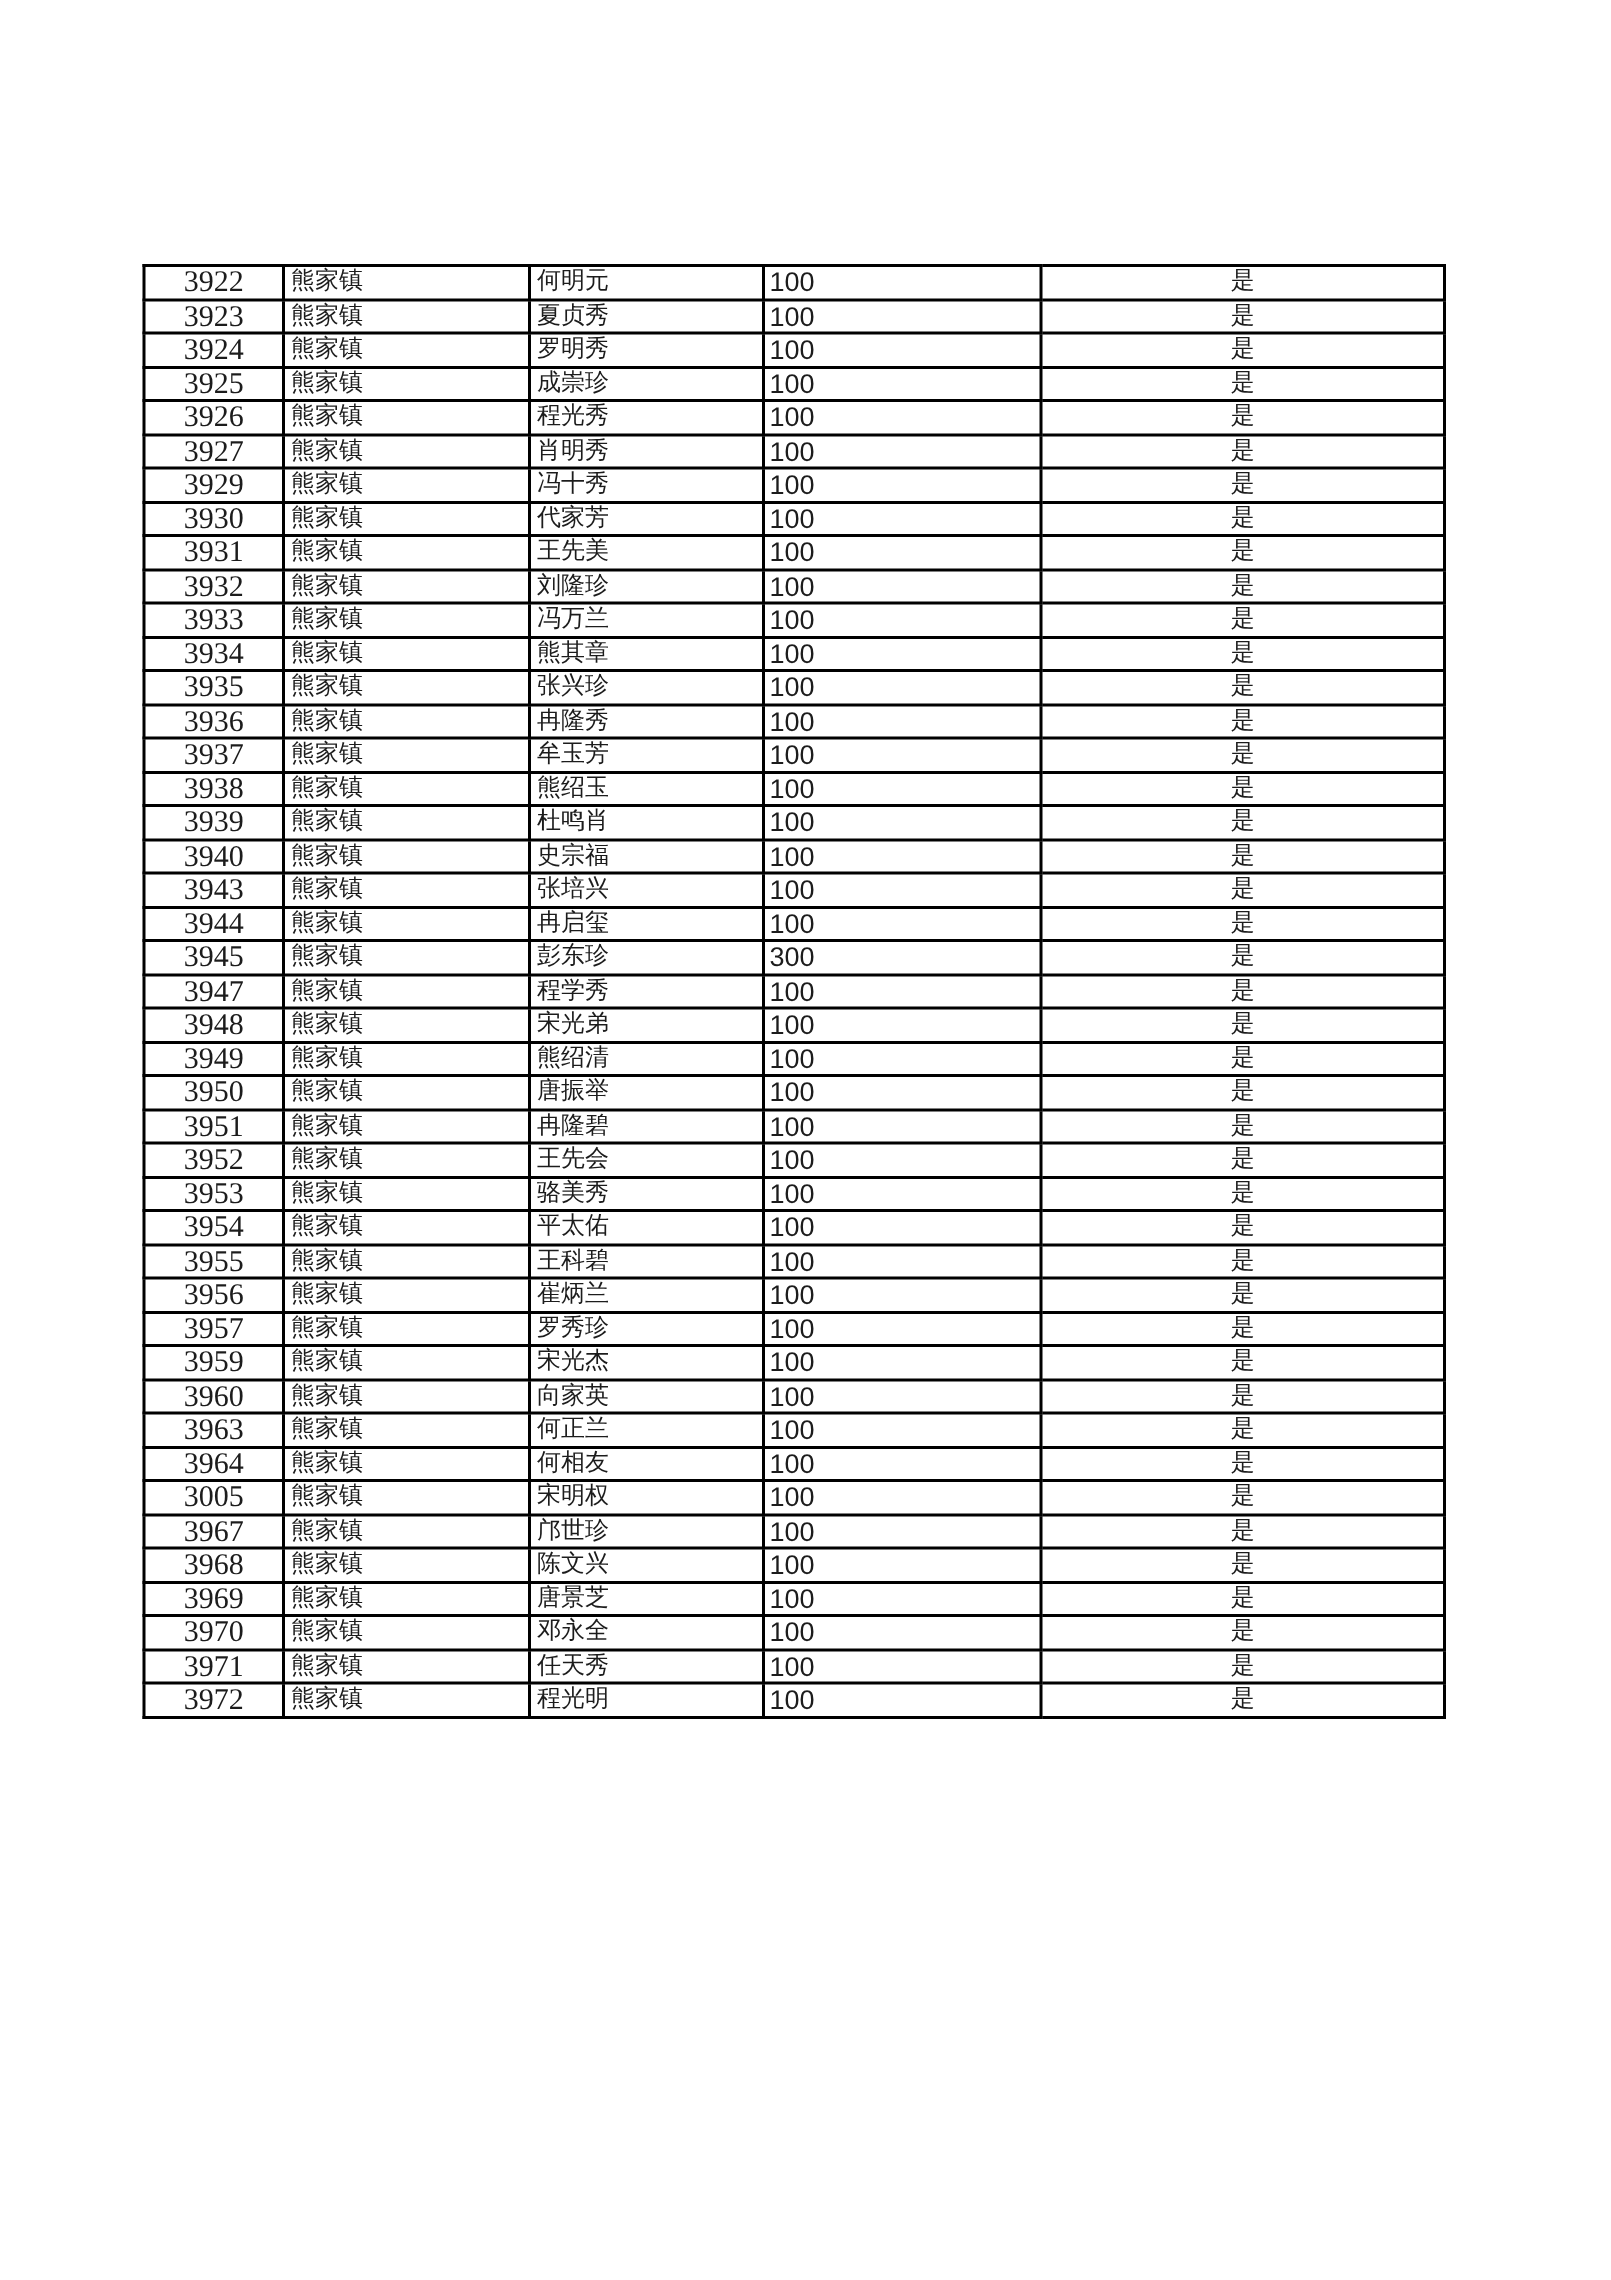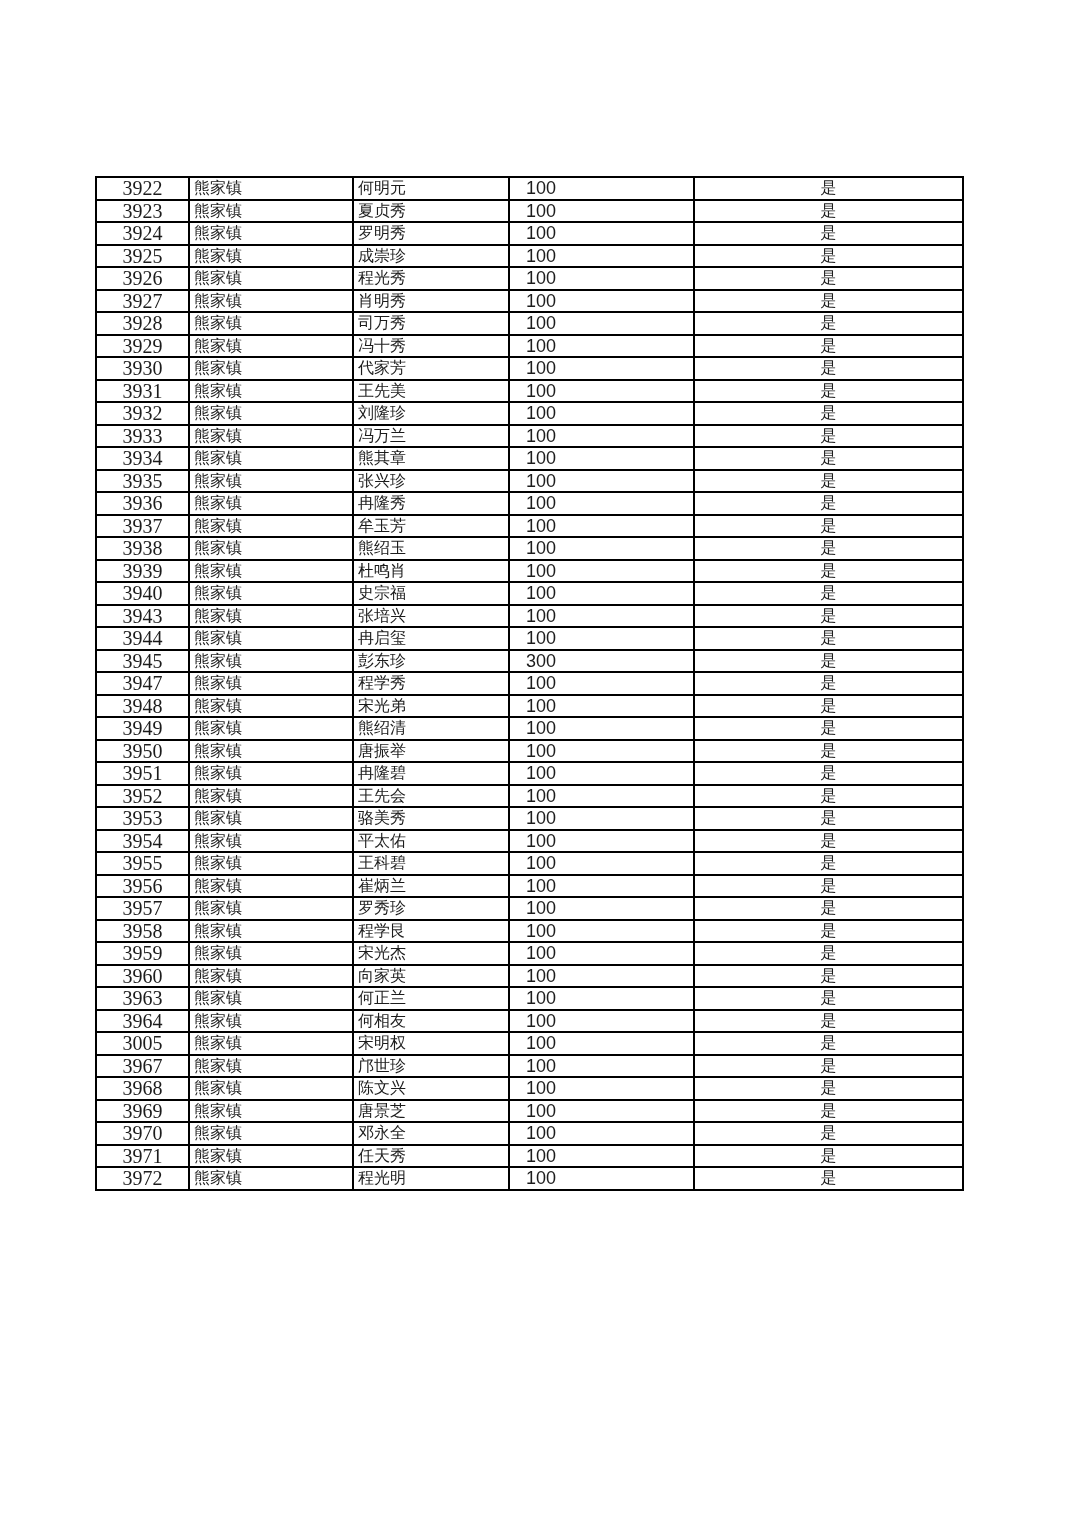--- a/index.html
+++ b/index.html
@@ -43,21 +43,21 @@
     font-size: 20px;
   }
   td.town-cell, td.name-cell {
     text-align: left;
     padding-left: 4px;
     font-family: "Liberation Serif", "DejaVu Serif", serif;
     font-size: 16px;
   }
   td.amount-cell {
     text-align: left;
-    padding-left: 16px;
+    padding-left: 3px;
     font-family: "Liberation Sans", "DejaVu Sans", sans-serif;
     font-size: 18px;
   }
   td.flag-cell {
     text-align: center;
     font-family: "Liberation Serif", "DejaVu Serif", serif;
     font-size: 16px;
   }
 </style>
 </head>
@@ -115,27 +115,20 @@
   </tr>
 
   <tr>
     <td class="index-cell">3927</td>
     <td class="town-cell">熊家镇</td>
     <td class="name-cell">肖明秀</td>
     <td class="amount-cell">100</td>
     <td class="flag-cell">是</td>
   </tr>
 
-  <tr>
-    <td class="index-cell">3928</td>
-    <td class="town-cell">熊家镇</td>
-    <td class="name-cell">司万秀</td>
-    <td class="amount-cell">100</td>
-    <td class="flag-cell">是</td>
-  </tr>
 
   <tr>
     <td class="index-cell">3929</td>
     <td class="town-cell">熊家镇</td>
     <td class="name-cell">冯十秀</td>
     <td class="amount-cell">100</td>
     <td class="flag-cell">是</td>
   </tr>
 
   <tr>
@@ -334,27 +327,20 @@
   </tr>
 
   <tr>
     <td class="index-cell">3957</td>
     <td class="town-cell">熊家镇</td>
     <td class="name-cell">罗秀珍</td>
     <td class="amount-cell">100</td>
     <td class="flag-cell">是</td>
   </tr>
 
-  <tr>
-    <td class="index-cell">3958</td>
-    <td class="town-cell">熊家镇</td>
-    <td class="name-cell">程学艮</td>
-    <td class="amount-cell">100</td>
-    <td class="flag-cell">是</td>
-  </tr>
 
   <tr>
     <td class="index-cell">3959</td>
     <td class="town-cell">熊家镇</td>
     <td class="name-cell">宋光杰</td>
     <td class="amount-cell">100</td>
     <td class="flag-cell">是</td>
   </tr>
 
   <tr>

